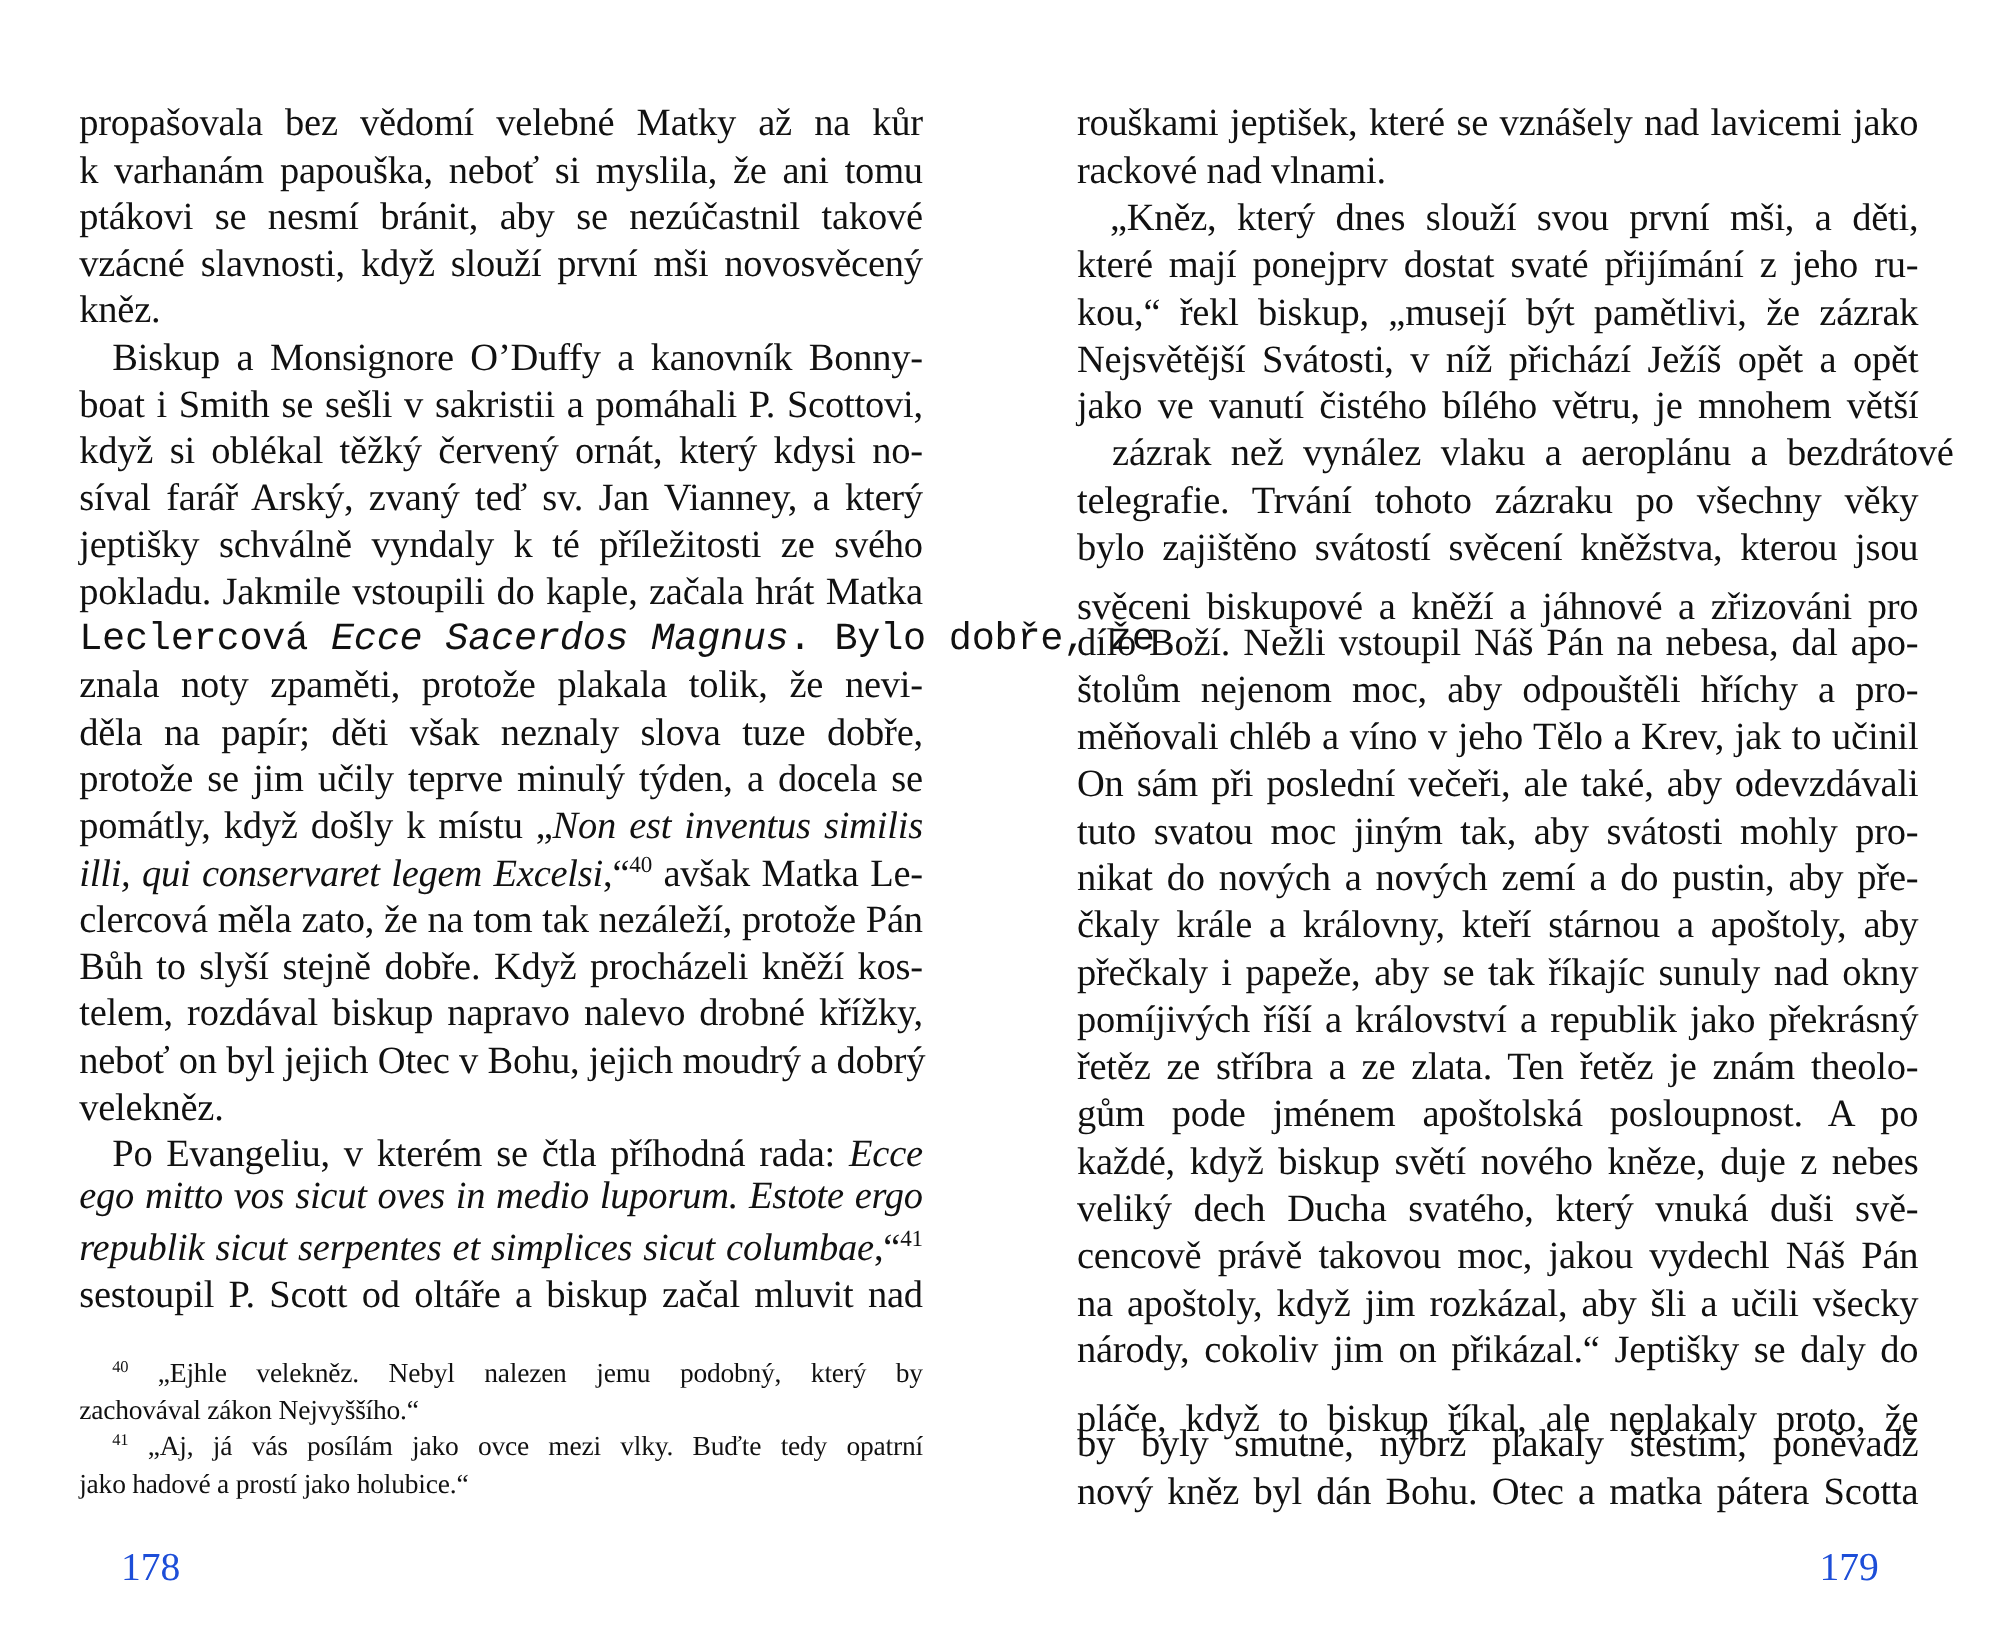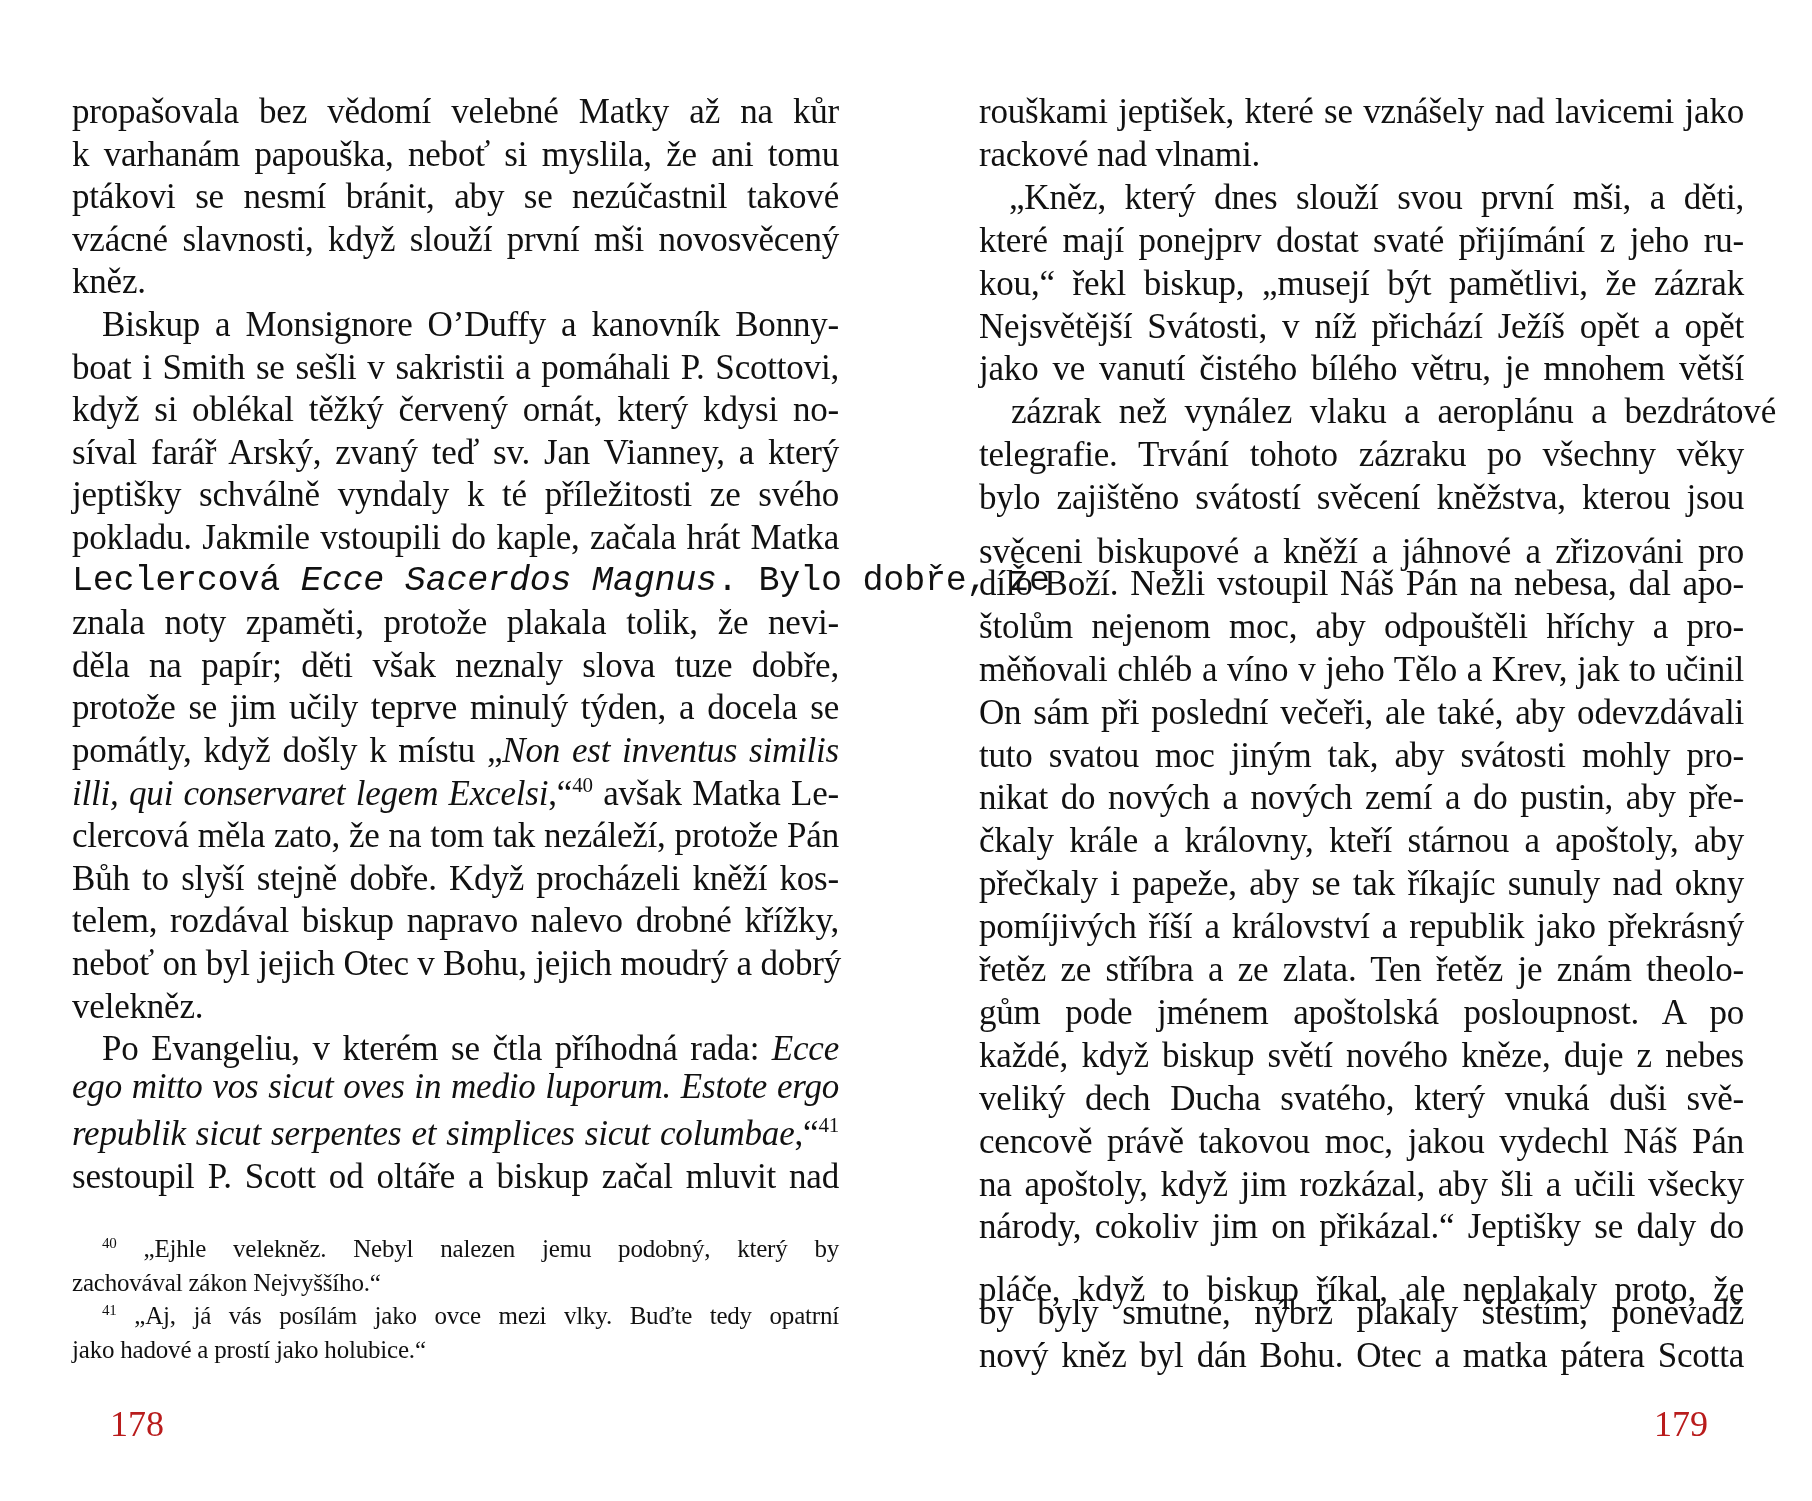--- a/index.html
+++ b/index.html
@@ -19,21 +19,21 @@
   }
   .line.last { text-align-last: left; }
   .line.indent { padding-left: 30px; box-sizing: border-box; }
   .fn { font-size: 25px; line-height: 30px; }
   .fn.indent { padding-left: 30px; }
   sup { font-size: 60%; vertical-align: 0.6em; line-height: 0; }
   i { font-style: italic; }
   .pagenum {
     position: absolute; top: 1404px;
     font-family: "Liberation Serif", "DejaVu Serif", serif;
-    font-size: 36px; line-height: 40px; color: #b91c1c;
+    font-size: 36px; line-height: 40px; color: #1d4ed8;
   }
   #page-left .pagenum { left: 110px; }
   #page-right .pagenum { left: 748px; }
 </style>
 </head>
 <body>
 
 <div class="page" id="page-left">
   <div class="col" id="left-body">
       <div class="line" style="top: 92px;">propašovala bez vědomí velebné Matky až na kůr</div>

